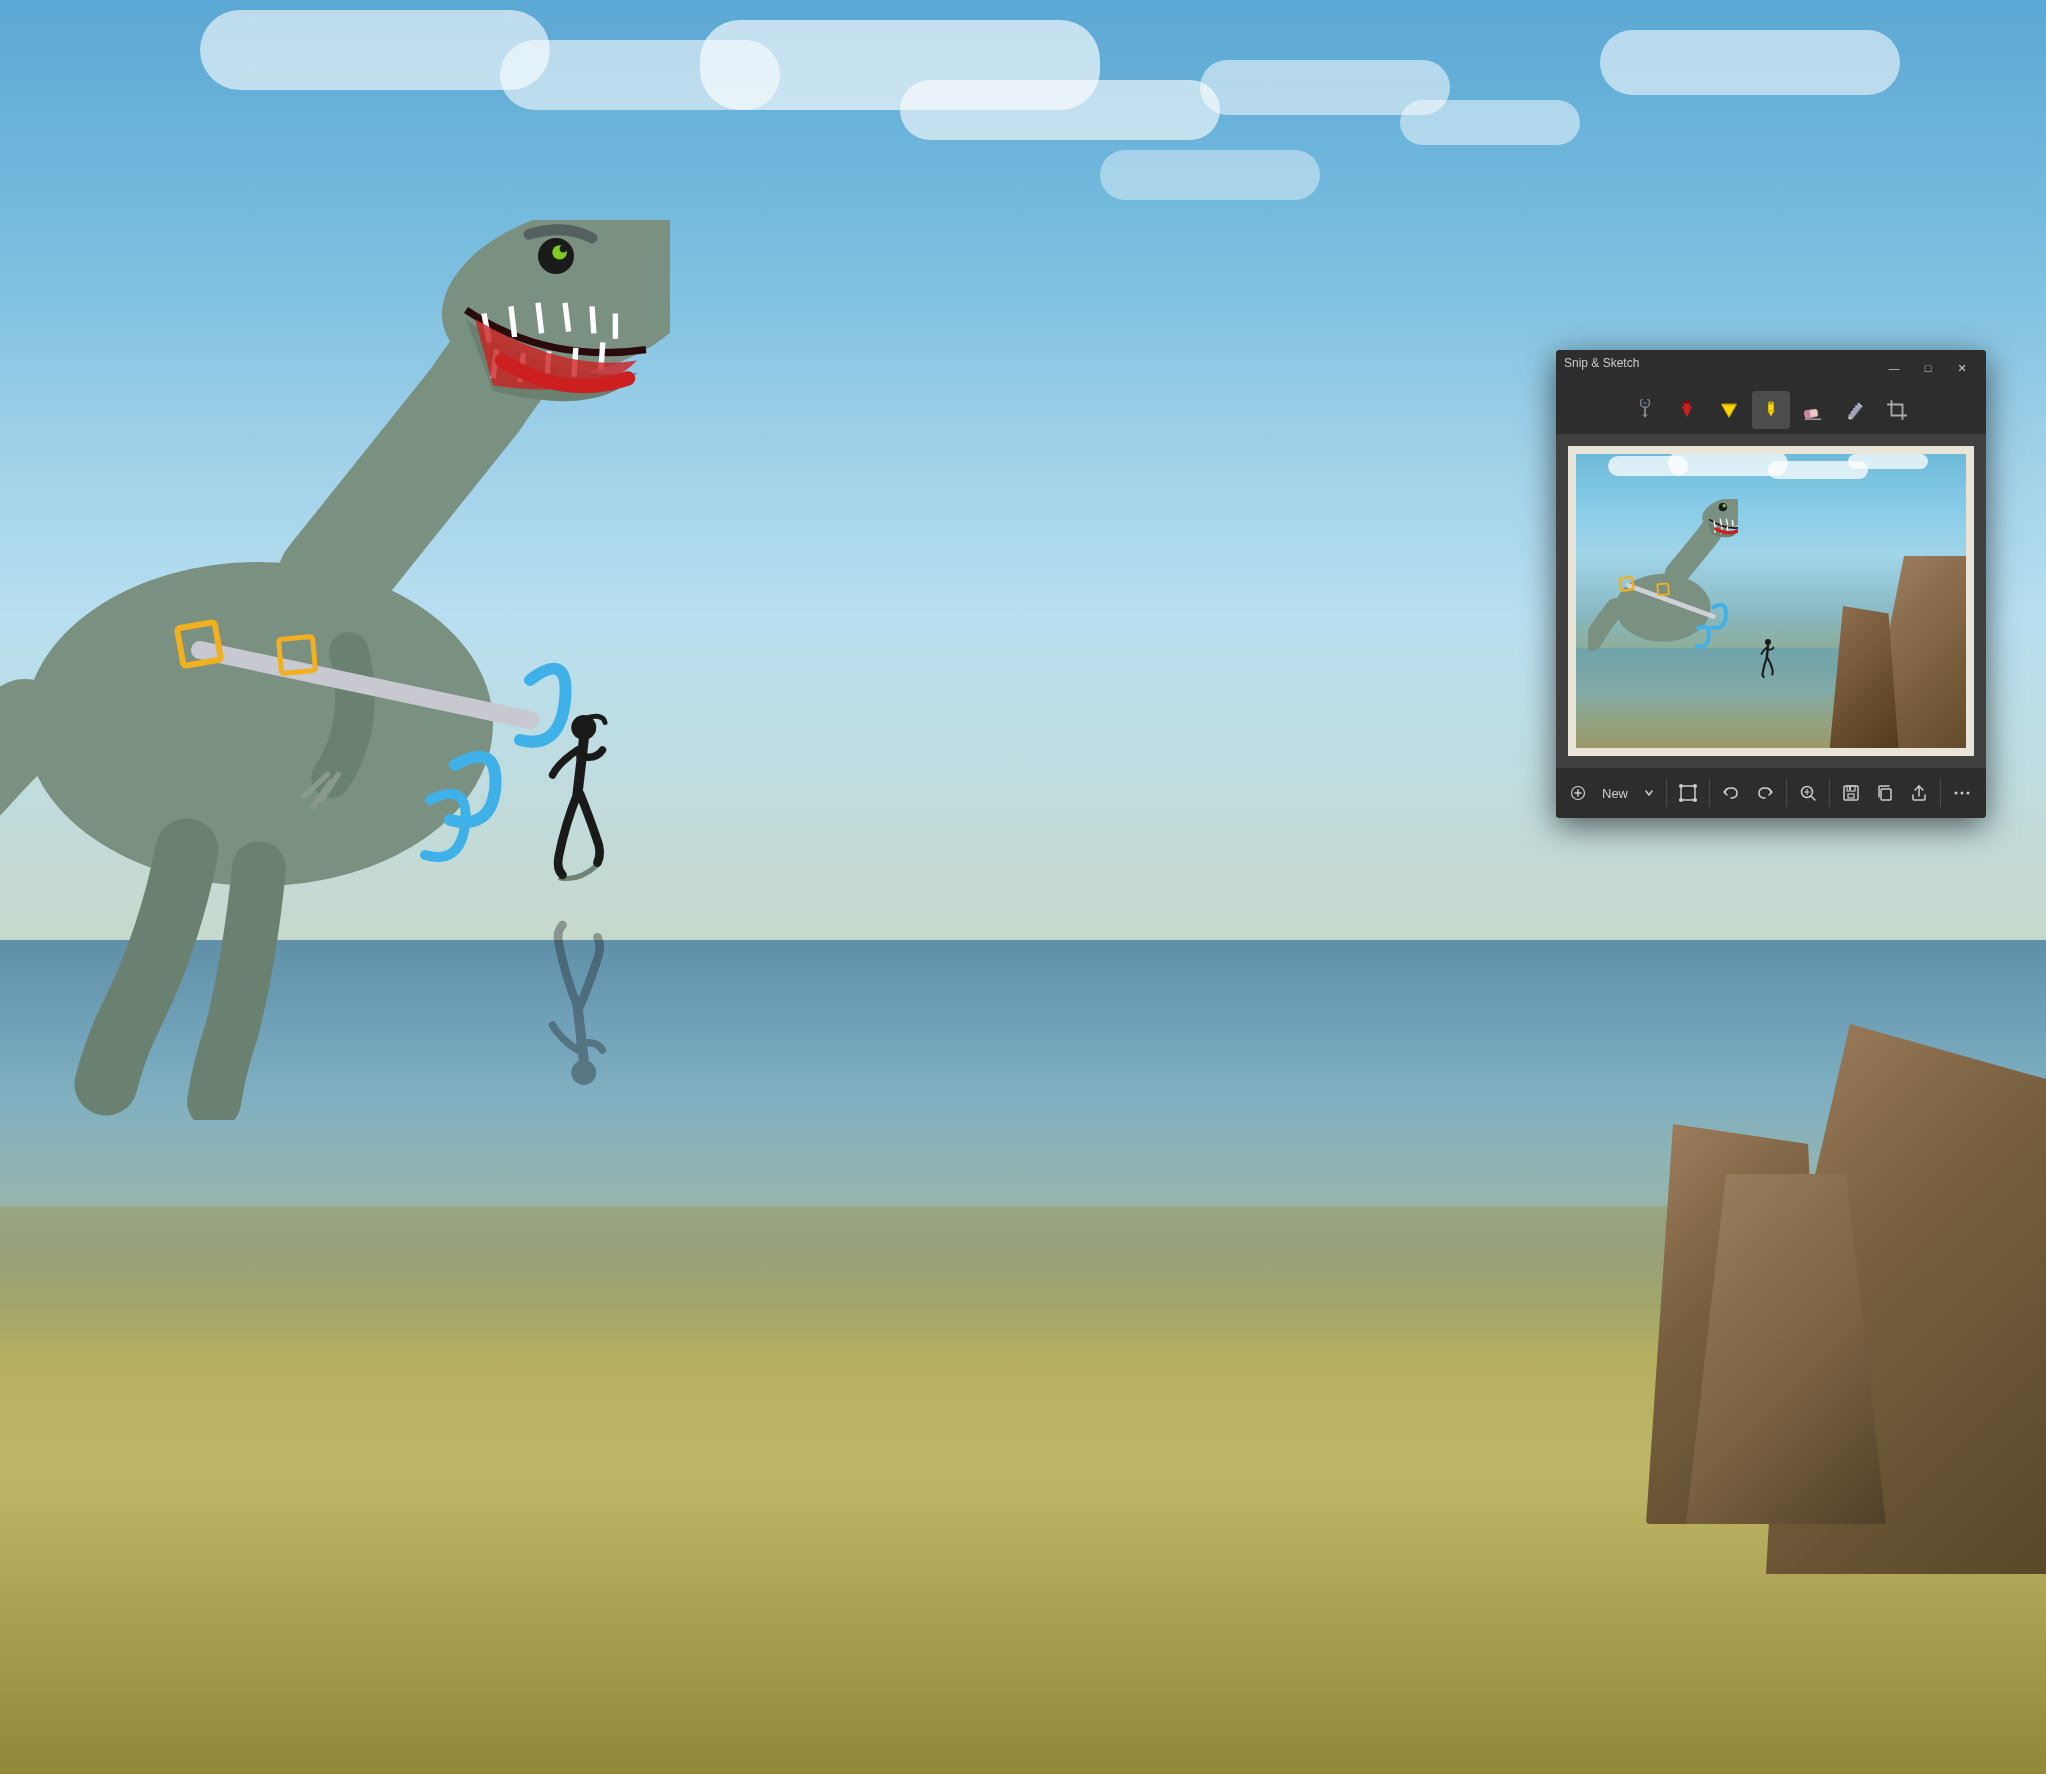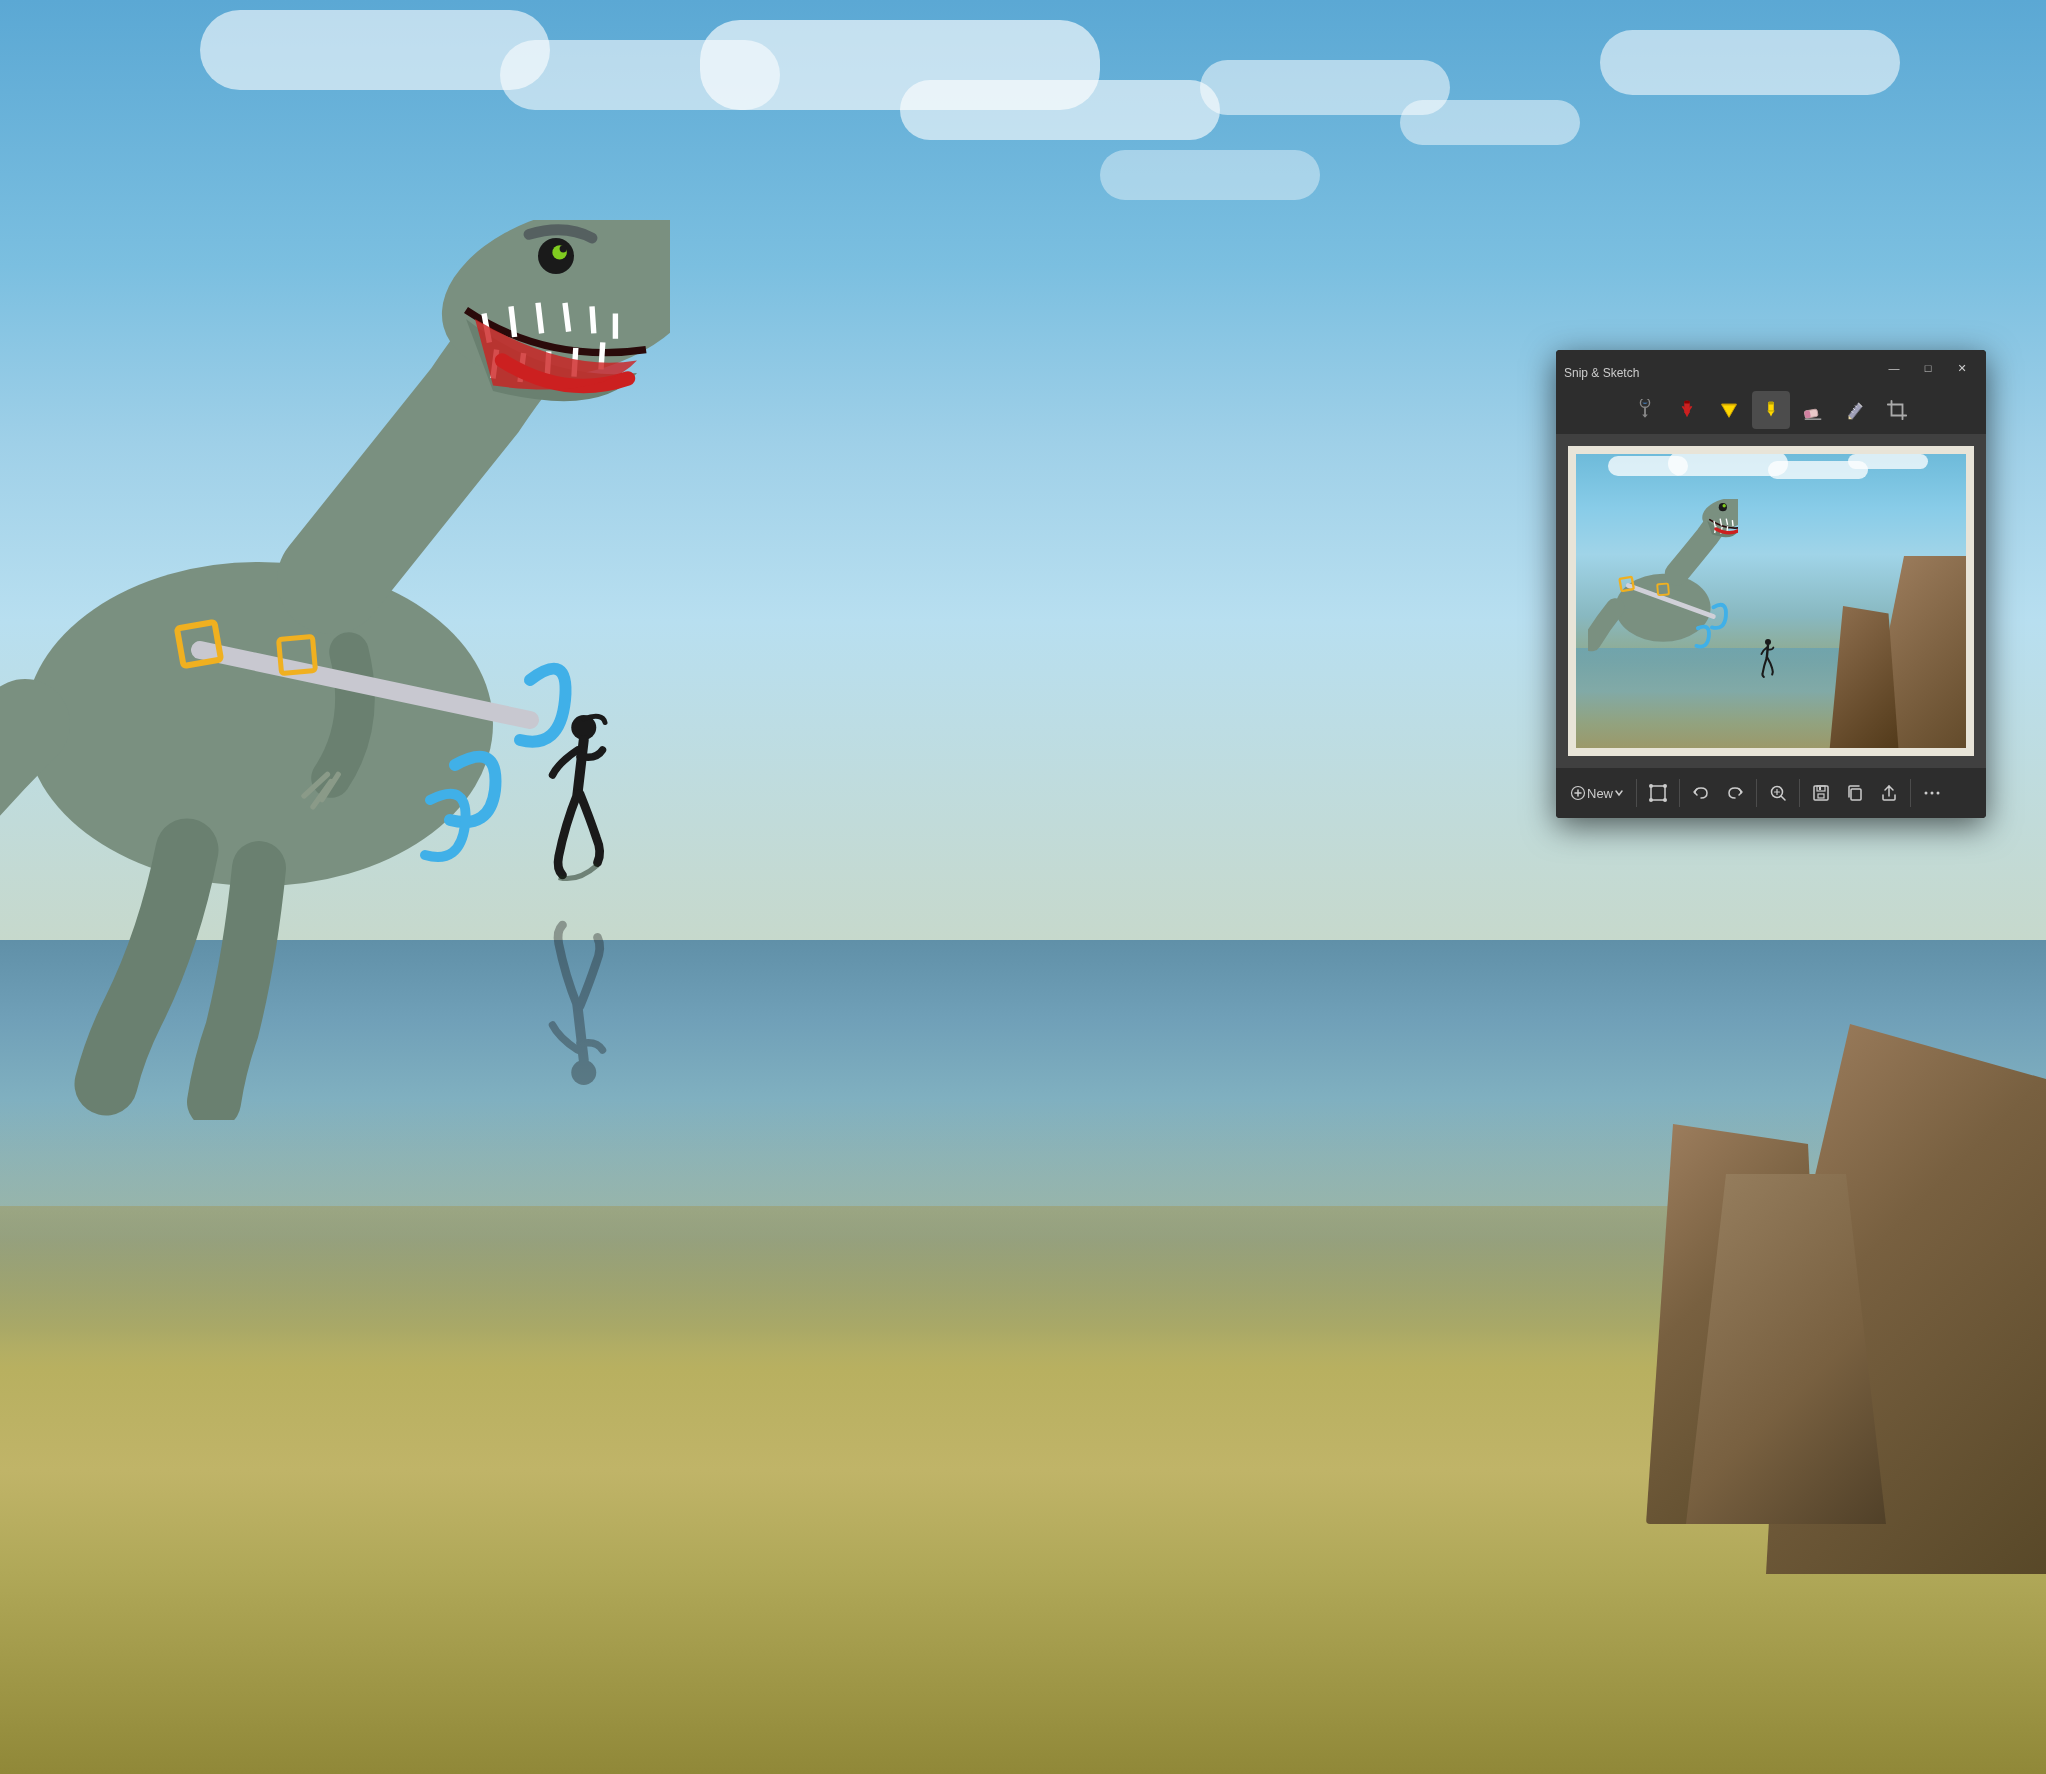--- a/index.html
+++ b/index.html
@@ -57,21 +57,21 @@
       width: 430px;
       background: #1e1e1e;
       border-radius: 4px;
       box-shadow: 0 8px 32px rgba(0,0,0,0.6);
       display: flex;
       flex-direction: column;
     }
 
     #title-bar {
       display: flex;
-      align-items: flex-end;
+      align-items: flex-start;
       justify-content: space-between;
       padding: 6px 8px;
       background: #2d2d2d;
       border-radius: 4px 4px 0 0;
       height: 36px;
     }
 
     #title-text {
       color: #cccccc;
       font-size: 12px;
@@ -497,21 +497,21 @@
           <path d="M 110 115 Q 126 108 124 126 Q 122 142 108 138" stroke="#40b0e8" stroke-width="5" fill="none" stroke-linecap="round"></path>
         </svg>
 
         <div style="position:absolute; inset:0; border: 8px solid #e8e4d8; pointer-events: none;"></div>
       </div>
     </div>
   </div>
 
   <div id="bottom-toolbar">
 
-    <div class="bottom-btn" style="gap: 1px;">
+    <div class="bottom-btn" style="gap: 16px;">
       <svg width="16" height="16" viewBox="0 0 16 16" fill="none" xmlns="http://www.w3.org/2000/svg">
         <circle cx="8" cy="8" r="6.5" stroke="#cccccc" stroke-width="1.2"></circle>
         <path d="M 5 8 L 11 8 M 8 5 L 8 11" stroke="#cccccc" stroke-width="1.5" stroke-linecap="round"></path>
       </svg>
       <span style="color:#cccccc; font-size:13px;">New</span>
       <svg width="10" height="10" viewBox="0 0 10 10" fill="none" xmlns="http://www.w3.org/2000/svg">
         <path d="M 2 3 L 5 7 L 8 3" stroke="#cccccc" stroke-width="1.5" fill="none" stroke-linecap="round"></path>
       </svg>
     </div>
 

